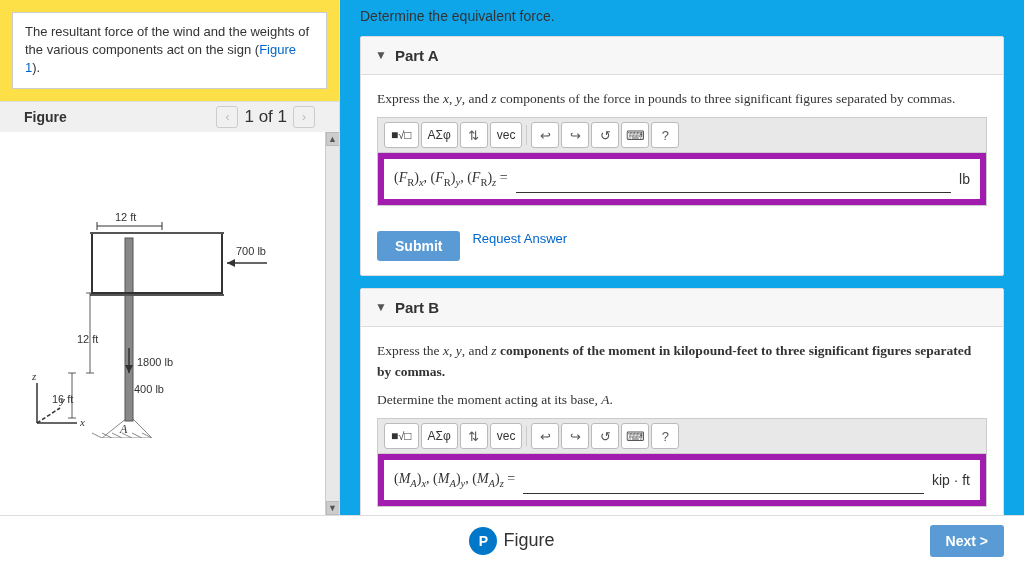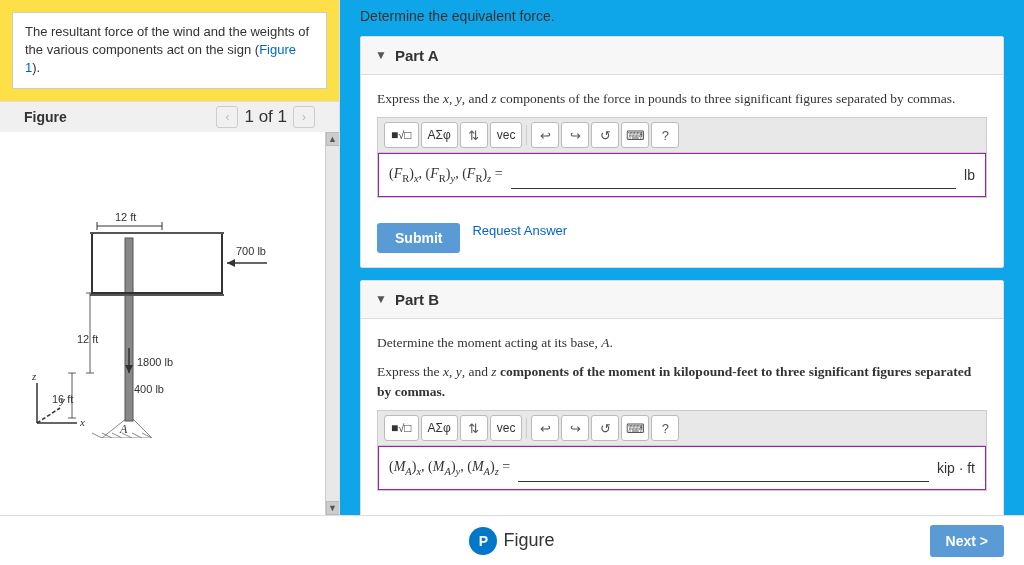--- a/index.html
+++ b/index.html
@@ -215,21 +215,21 @@
       display: flex;
       align-items: center;
       justify-content: center;
       font-size: 13px;
       color: #555;
     }
 
     .math-input-row {
       display: flex;
       align-items: center;
-      border: 1px solid #a21caf;
+      border: 6px solid #a21caf;
       background: #fff;
       padding: 6px 10px;
       min-height: 44px;
     }
 
     .math-label {
       font-size: 14px;
       color: #333;
       margin-right: 8px;
       white-space: nowrap;
@@ -490,24 +490,24 @@
       </div>
     </div>
 
     <div class="part-section">
       <div class="part-header">
         <span class="part-toggle">▼</span>
         <span class="part-label">Part B</span>
       </div>
       <div class="part-body">
         <p class="part-instruction">
-          <span>Determine the moment acting at its base, </span><span class="math-italic">A</span>.
+          <span>Express the </span><span class="math-italic">x</span>, <span class="math-italic">y</span>, and <span class="math-italic">z</span><b> components of the moment in kilopound-feet to three significant figures separated by commas.</b>
         </p>
         <p class="part-instruction">
-          <span>Express the </span><span class="math-italic">x</span>, <span class="math-italic">y</span>, and <span class="math-italic">z</span><b> components of the moment in kilopound-feet to three significant figures separated by commas.</b>
+          <span>Determine the moment acting at its base, </span><span class="math-italic">A</span>.
         </p>
 
         <div class="math-toolbar-wrap">
           <div class="math-toolbar-inner">
             <button class="toolbar-btn">■<span style="font-size:11px">√</span>□</button>
             <button class="toolbar-btn">AΣφ</button>
             <button class="toolbar-btn-icon">⇅</button>
             <button class="toolbar-btn">vec</button>
             <div class="toolbar-sep"></div>
             <button class="toolbar-btn-icon">↩</button>

